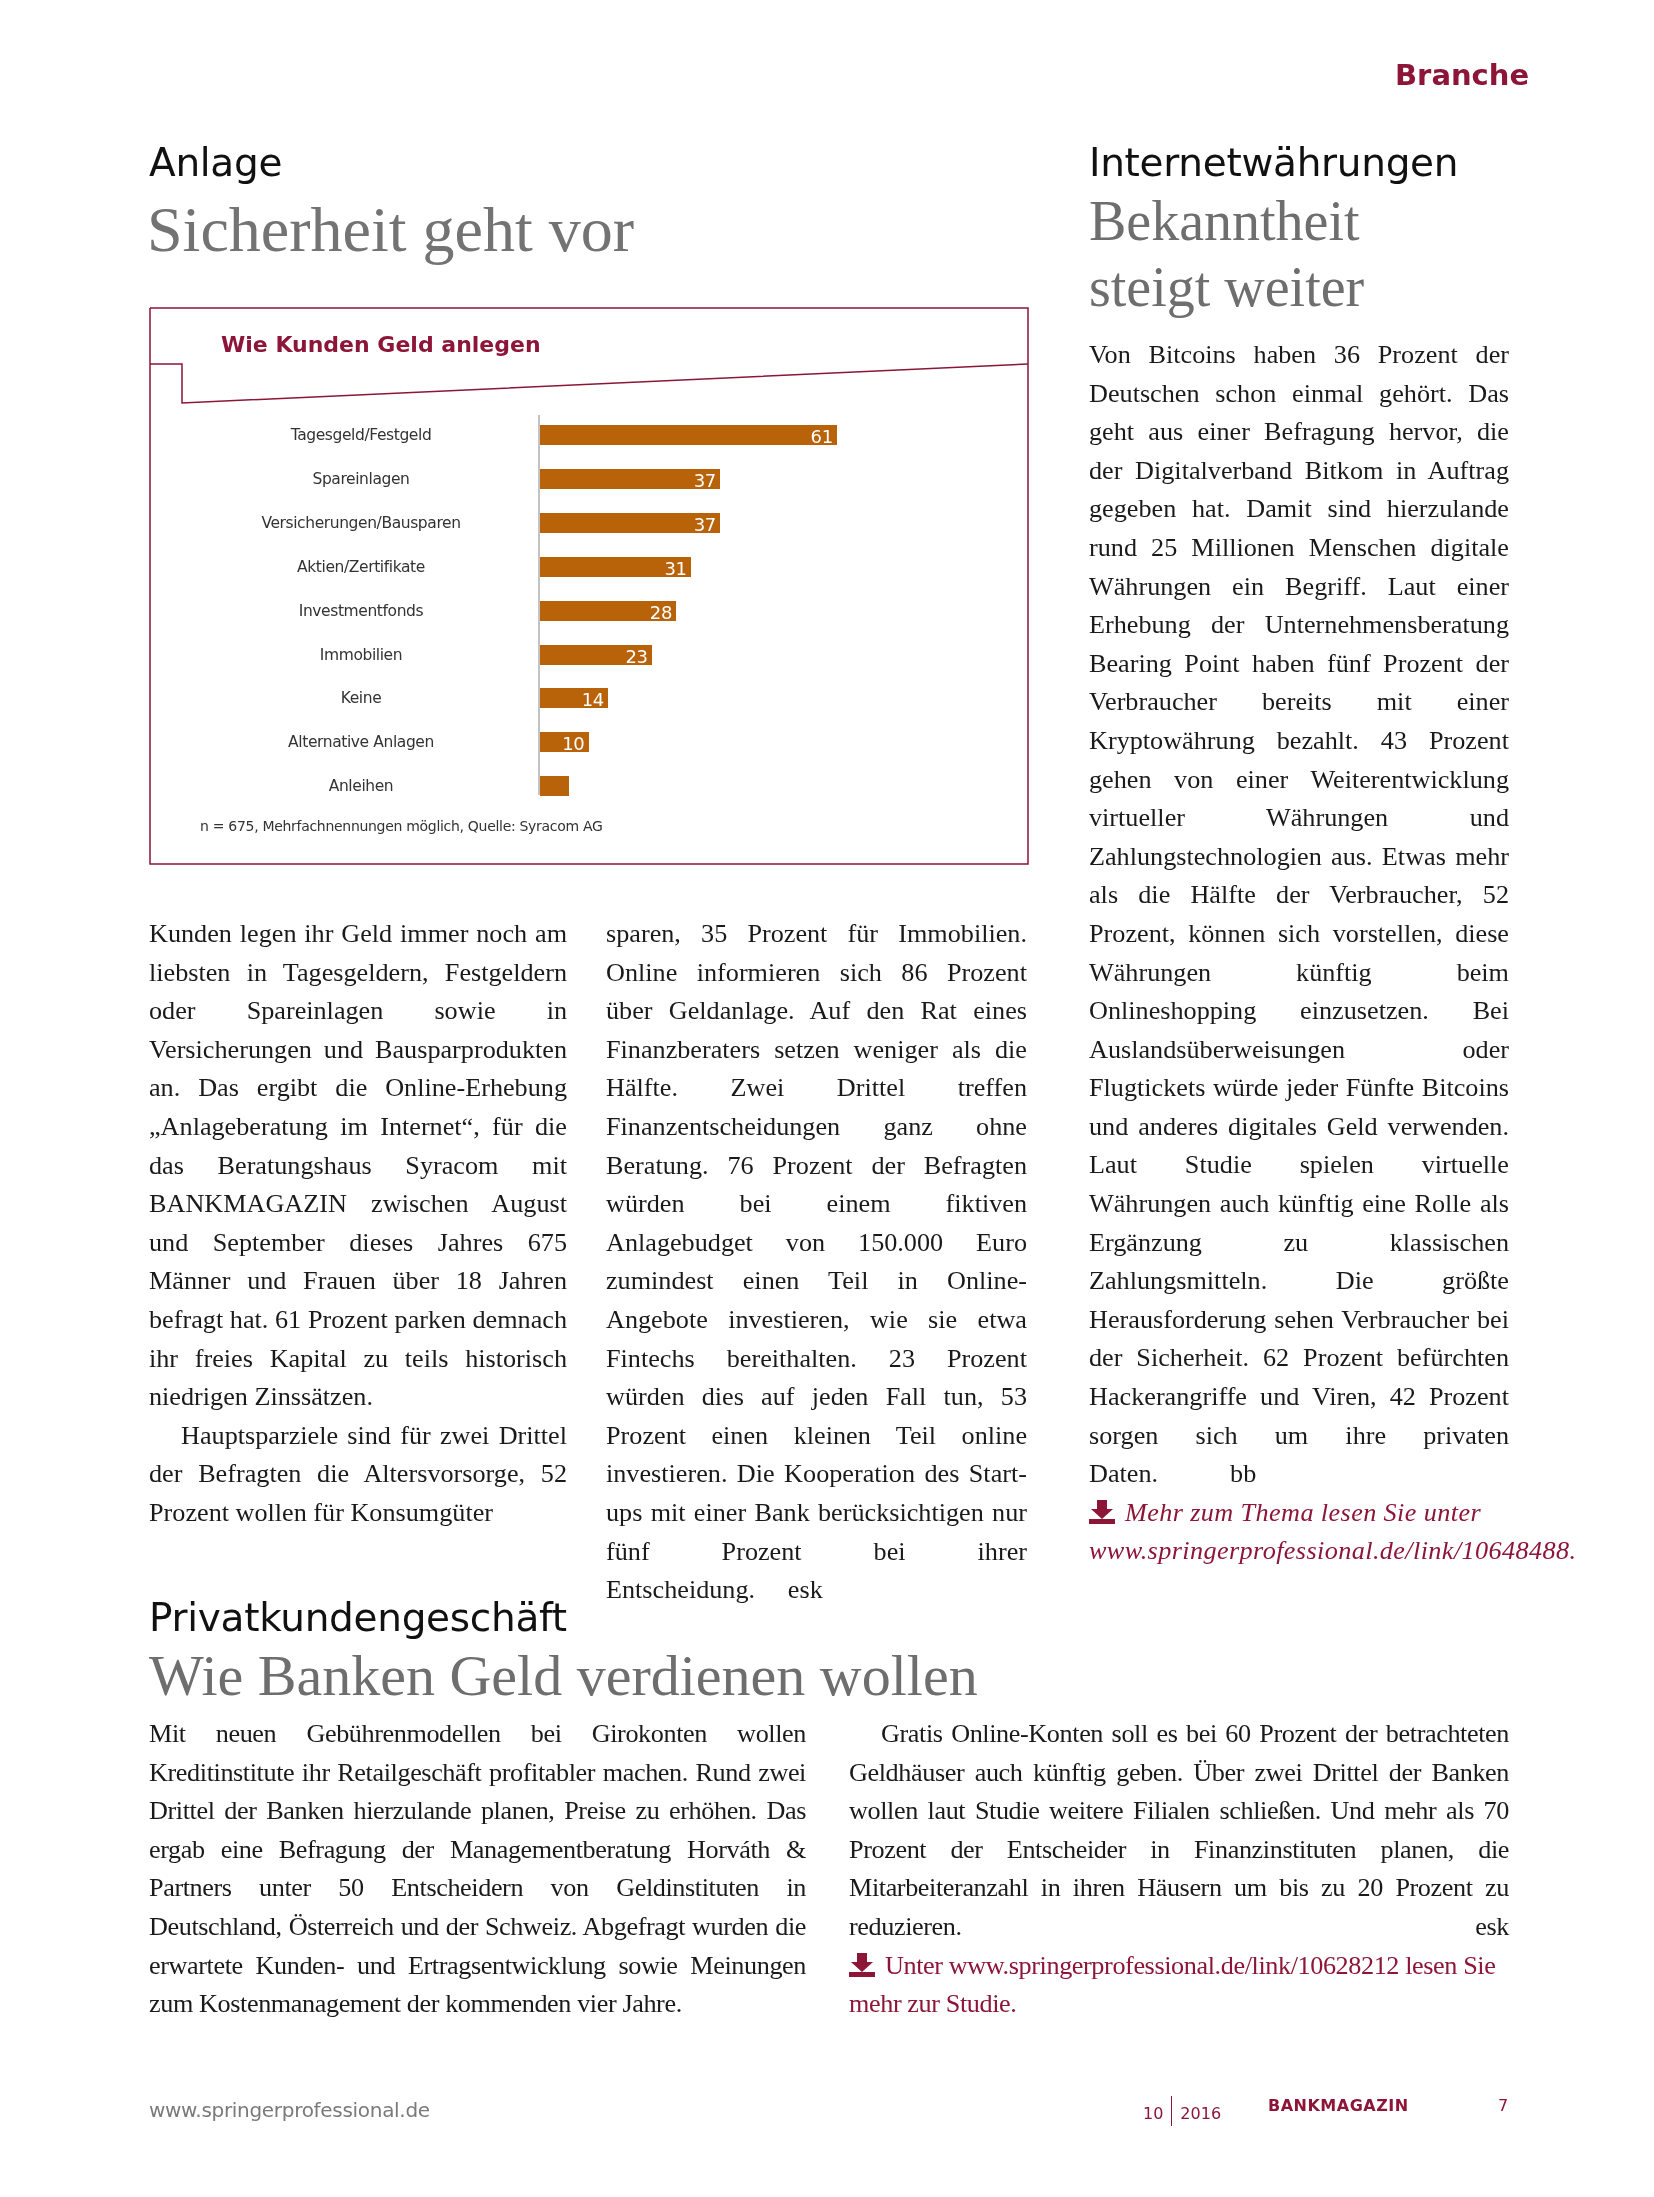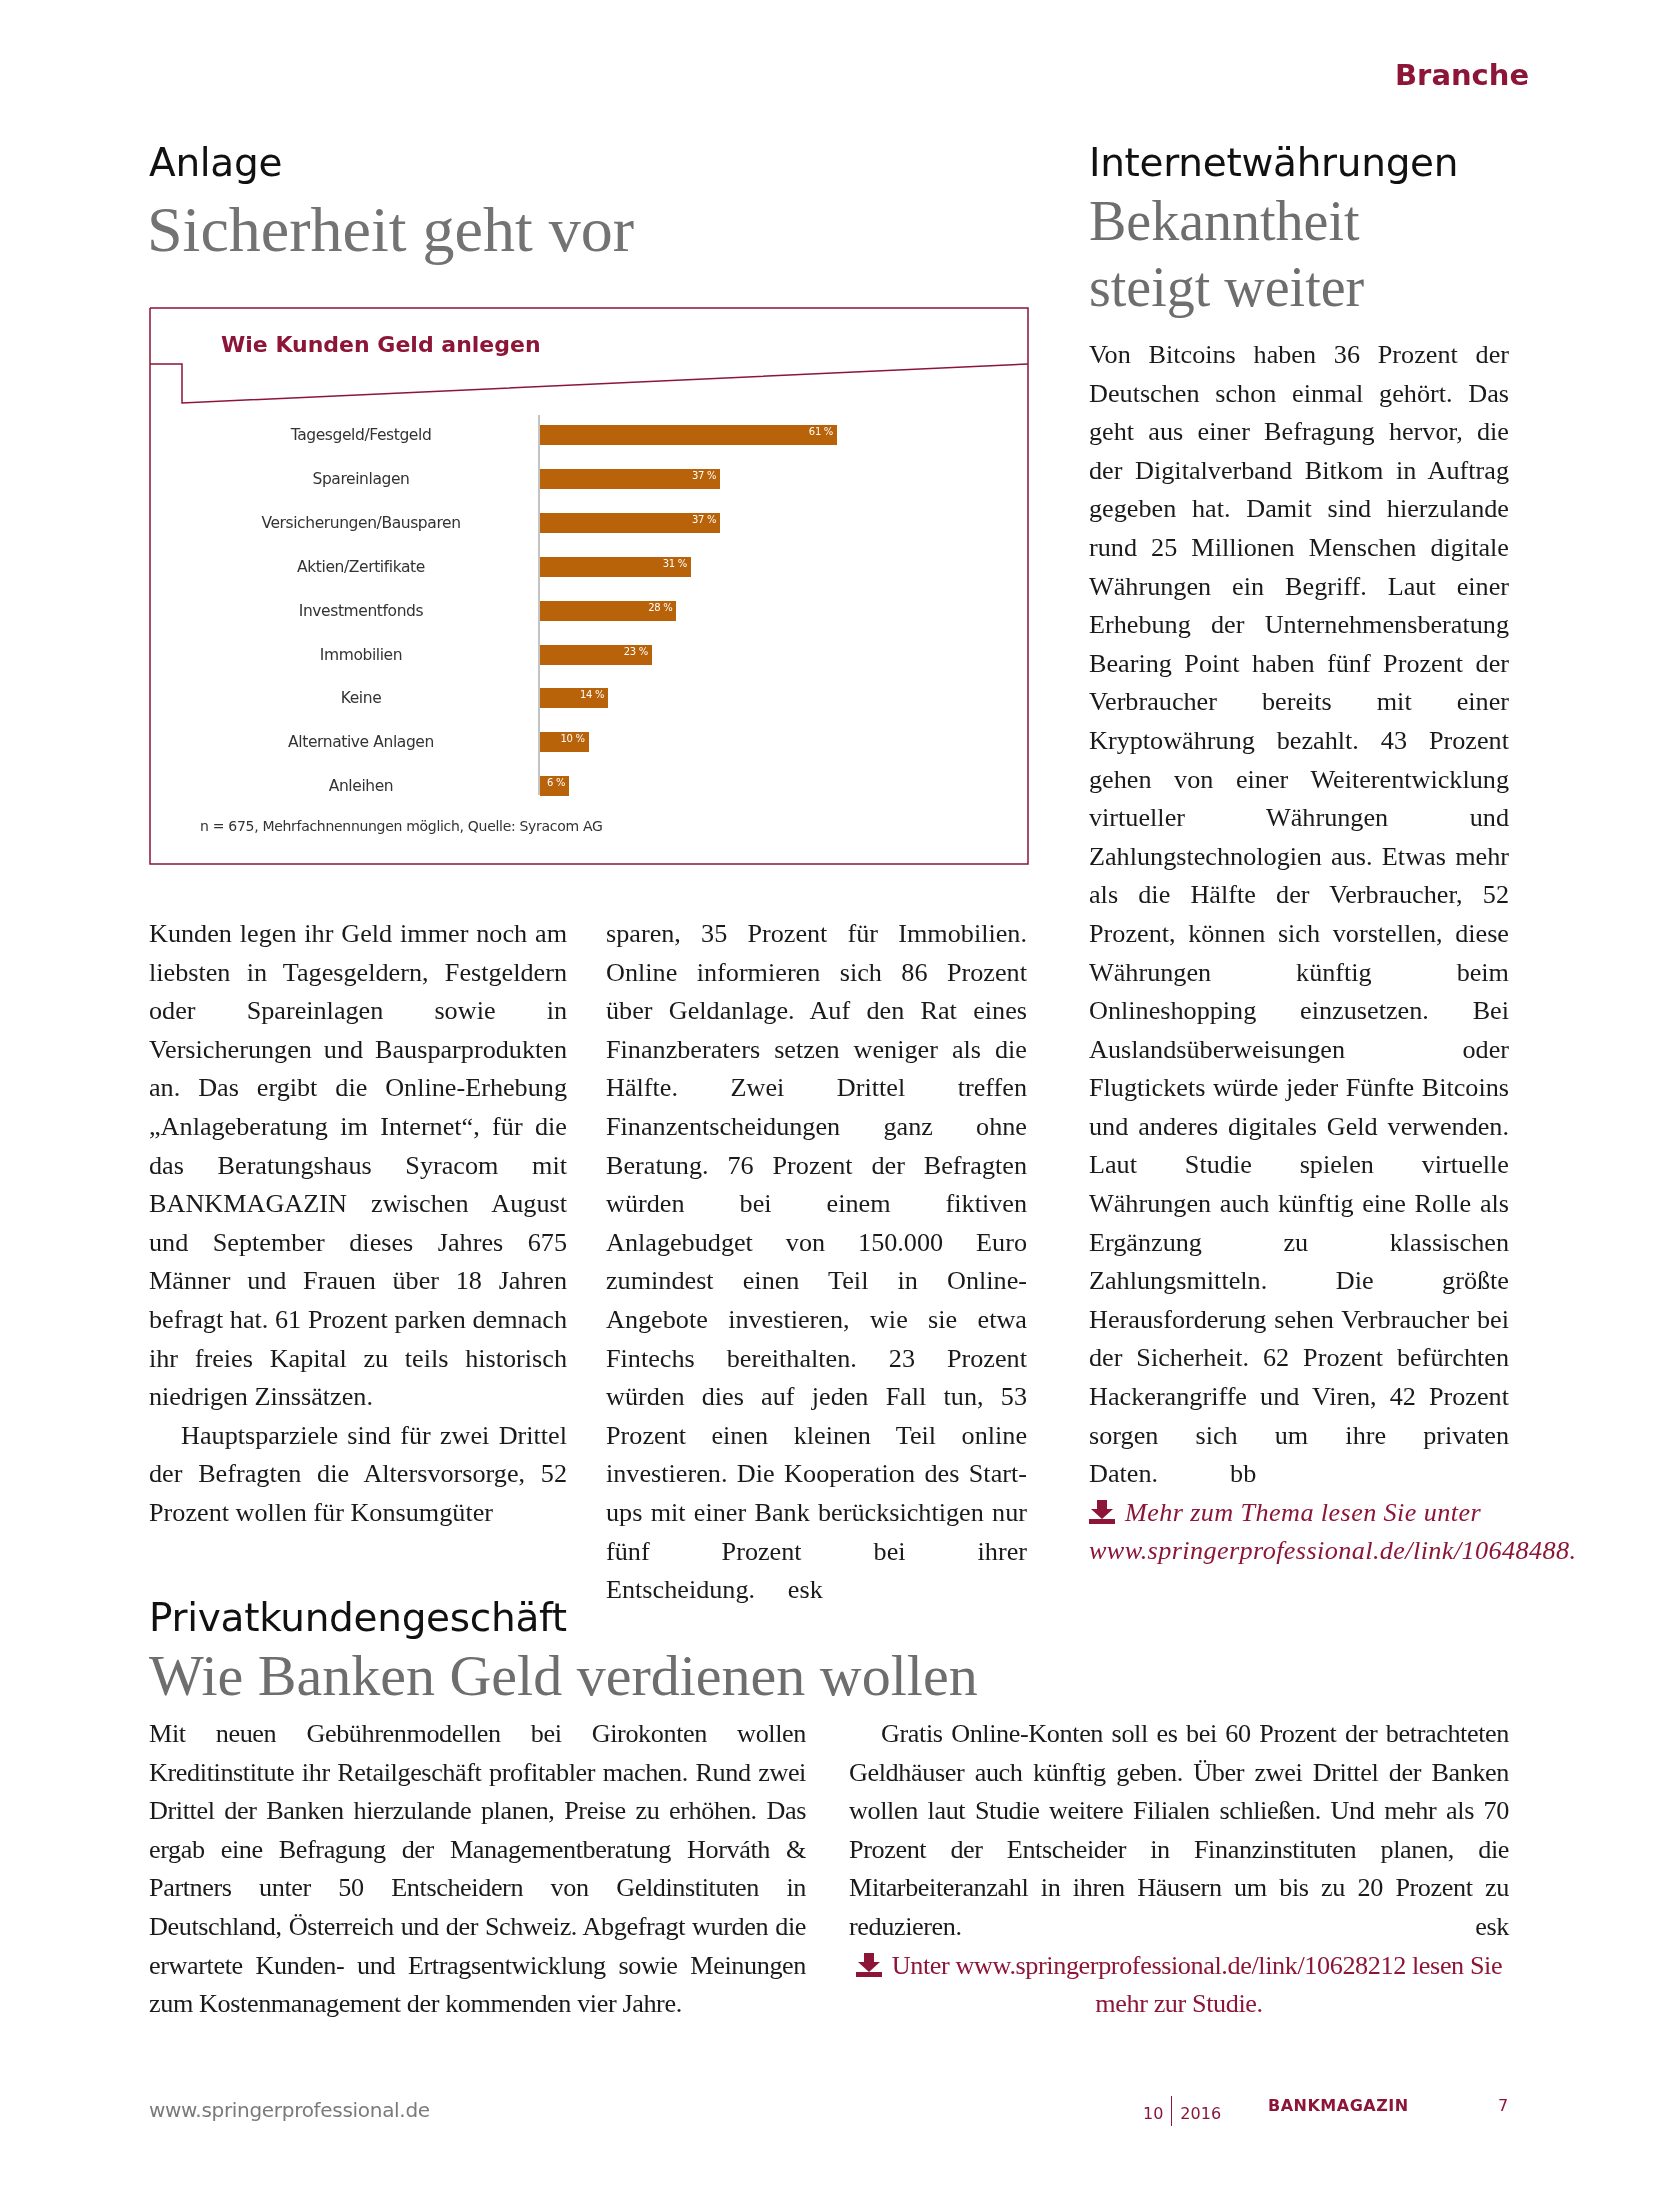--- a/index.html
+++ b/index.html
@@ -18,21 +18,21 @@
   .body-text p { margin:0; }
   .body-text p.indent { text-indent:32px; }
   .link-text { color:#8c1538; }
 
   
   .chart-frame { left:149px; top:307px; width:880px; height:558px; }
   .chart-frame svg { position:absolute; left:0; top:0; }
   .chart-title { left:221px; top:332px; font-size:22px; font-weight:bold; color:#8c1538; }
   .chart-label { position:absolute; font-size:15.5px; color:#333; text-align:center; width:340px; letter-spacing:-0.4px; }
   .chart-bar { position:absolute; background:#b8620a; height:20px; }
-  .chart-val { position:absolute; font-size:10px; color:#fff; text-align:right; letter-spacing:-0.3px; }
+  .chart-val { position:absolute; font-size:18px; color:#fff; text-align:right; letter-spacing:-0.3px;padding-left:22px; }
   .chart-note { left:200px; top:818px; font-size:14px; color:#333; letter-spacing:-0.3px; }
 
   .dl-icon { display:inline-block; width:26px; height:24px; vertical-align:-3px; margin-right:10px; }
 
   .footer-url { left:149px; top:2098px; font-size:20px; color:#7a7a7a; letter-spacing:-0.3px; }
   .footer-right { top:2096px; font-size:16px; color:#8c1538; }
 </style>
 </head>
 <body>
 
@@ -105,21 +105,21 @@
   </p>
 </div>
 
 <div class="abs sans kicker" style="left:149px; top:1595px;">Privatkundengeschäft</div>
 <div class="abs serif headline-grey" style="left:149px; top:1642px; font-size:58px;">Wie Banken Geld verdienen wollen</div>
 <div class="abs serif body-text" style="left:149px; top:1715px; width:657px; letter-spacing:-0.4px;">
   <p>Mit neuen Gebührenmodellen bei Girokonten wollen Kreditinstitute ihr Retailgeschäft profitabler machen. Rund zwei Drittel der Banken hierzulande planen, Preise zu erhöhen. Das ergab eine Befragung der Managementberatung Horváth &amp; Partners unter 50 Entscheidern von Geldinstituten in Deutschland, Österreich und der Schweiz. Abgefragt wurden die erwartete Kunden- und Ertragsentwicklung sowie Meinungen zum Kostenmanagement der kommenden vier Jahre.</p>
 </div>
 <div class="abs serif body-text" style="left:849px; top:1715px; width:660px; letter-spacing:-0.4px;">
   <p class="indent"><span>Gratis Online-Konten soll es bei 60 Prozent der betrachteten Geldhäuser auch künftig geben. Über zwei Drittel der Banken wollen laut Studie weitere Filialen schließen. Und mehr als 70 Prozent der Entscheider in Finanzinstituten planen, die Mitarbeiteranzahl in ihren Häusern um bis zu 20 Prozent zu reduzieren.</span><span style="float:right;">esk</span></p>
-  <p class="link-text" style="text-align:center; clear:both;">
+  <p class="link-text" style="text-align:left; clear:both;">
     <svg class="dl-icon" viewBox="0 0 26 24">
         <path d="M8 0h10v9h6L13 19 2 9h6z M0 19h26v5H0z" fill="#8c1538"></path>
       </svg><span>Unter www.springerprofessional.de/link/10628212 lesen Sie mehr zur Studie.</span>
   </p>
 </div>
 
 <div class="abs sans footer-url">www.springerprofessional.de</div>
 <div class="abs sans footer-right" style="left:1143px;">
   <span>10</span><span style="display:inline-block; width:1px; height:30px; background:#8c1538; margin:0 8px; vertical-align:-7px;"></span><span>2016</span>
 </div>

